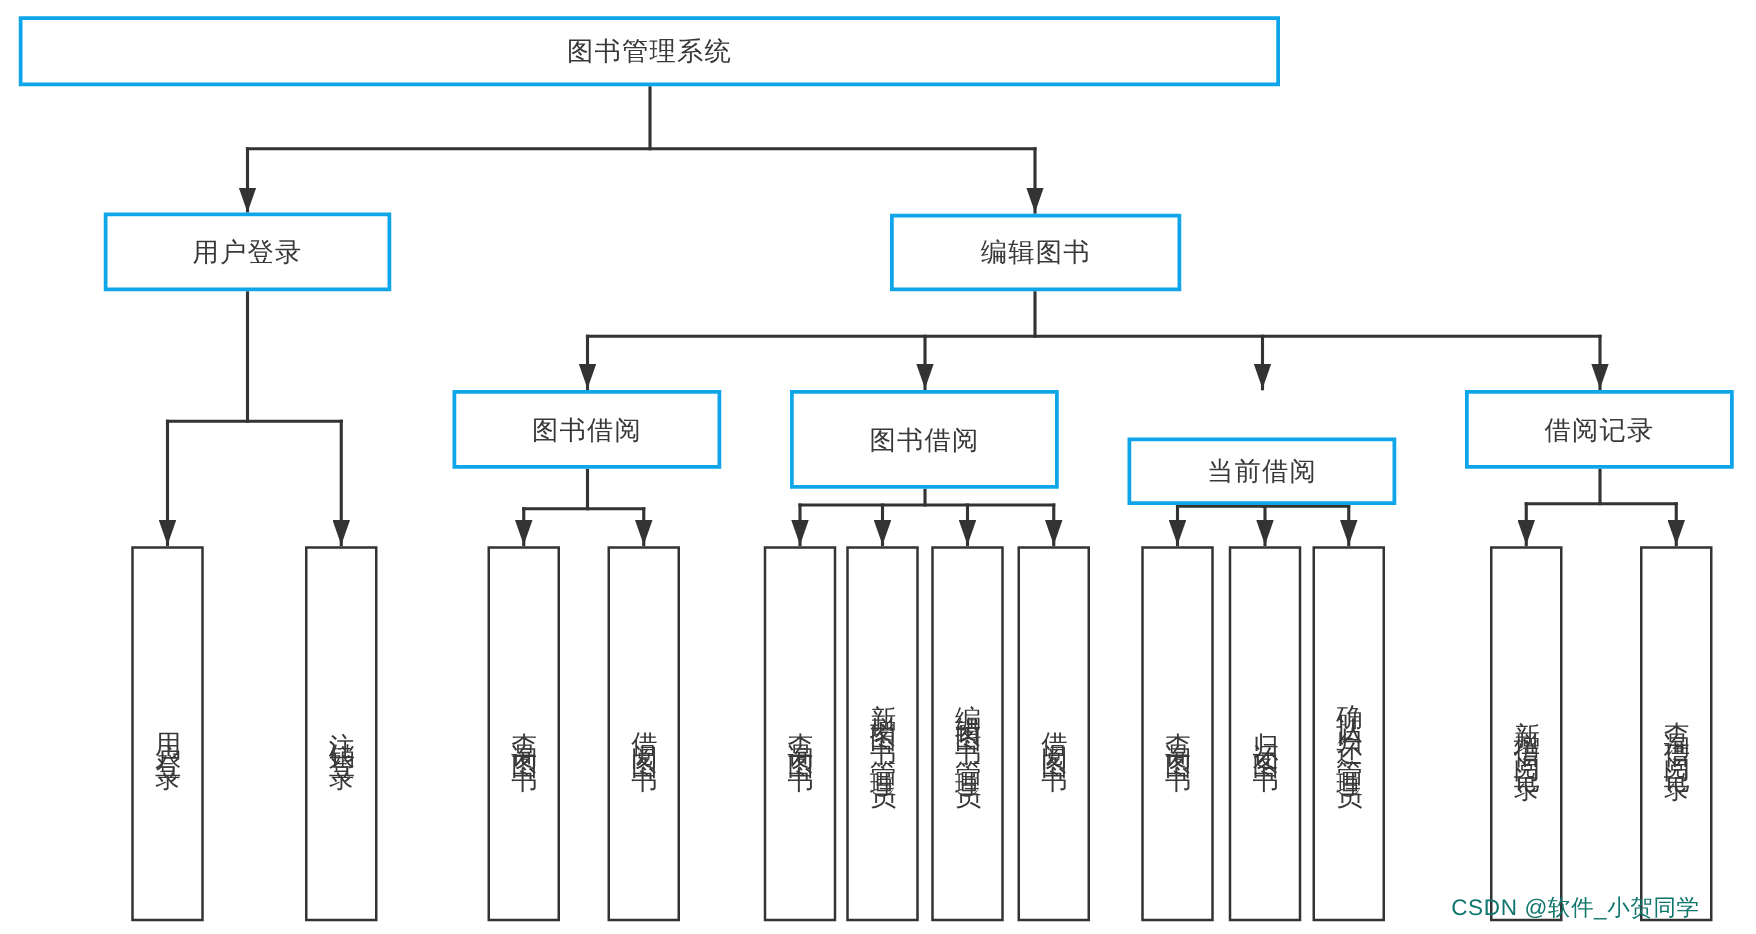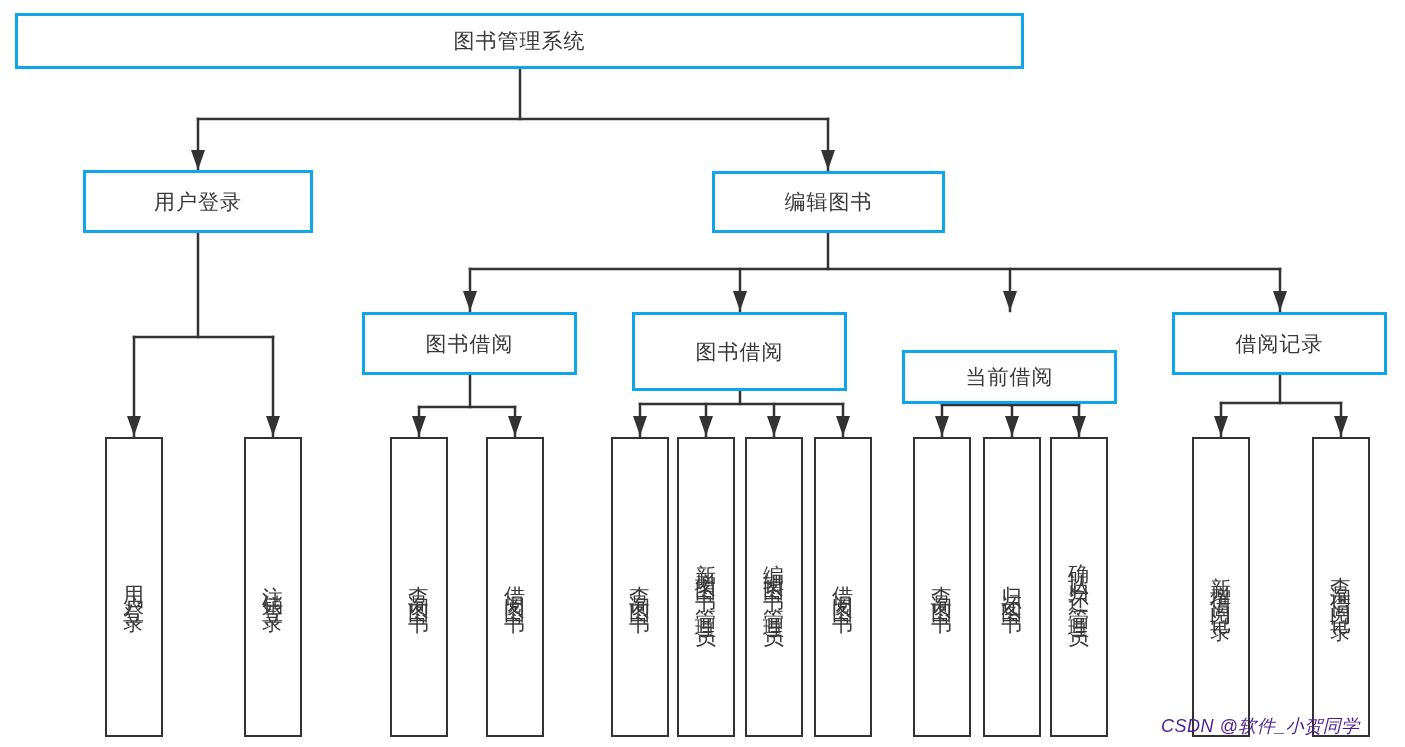--- a/index.html
+++ b/index.html
@@ -37,25 +37,24 @@
     font-size:21px;
     letter-spacing:9px;
     color:#383838;
     line-height:1;
     white-space:nowrap;
   }
   .watermark{
     position:absolute;
     left:1161px;top:714px;
     font-size:18px;
-    color:#4c1d95;
+    color:#0f766e;
     letter-spacing:0.5px;
     z-index:5;
     white-space:nowrap;
-    font-style:italic;
   }
 </style>
 </head>
 <body>
 
 <div class="stage">
 
   <svg class="wires" width="1405" height="747" viewBox="0 0 1405 747">
     <defs>
       <marker id="arrow" viewBox="0 0 20 14" refX="20" refY="7" markerWidth="20" markerHeight="14" markerUnits="userSpaceOnUse" orient="auto">

